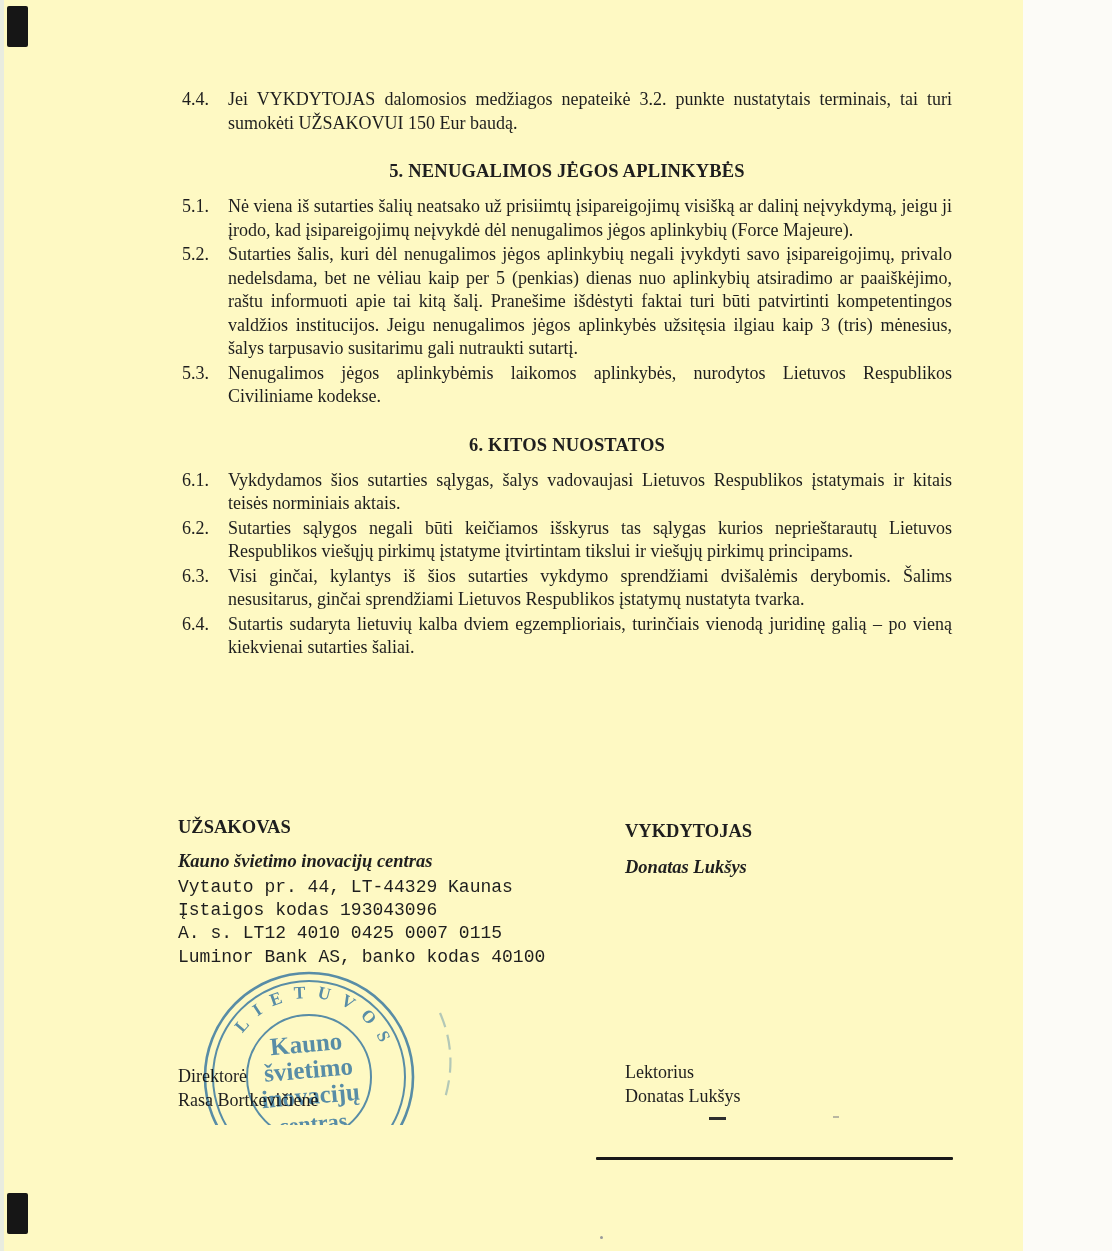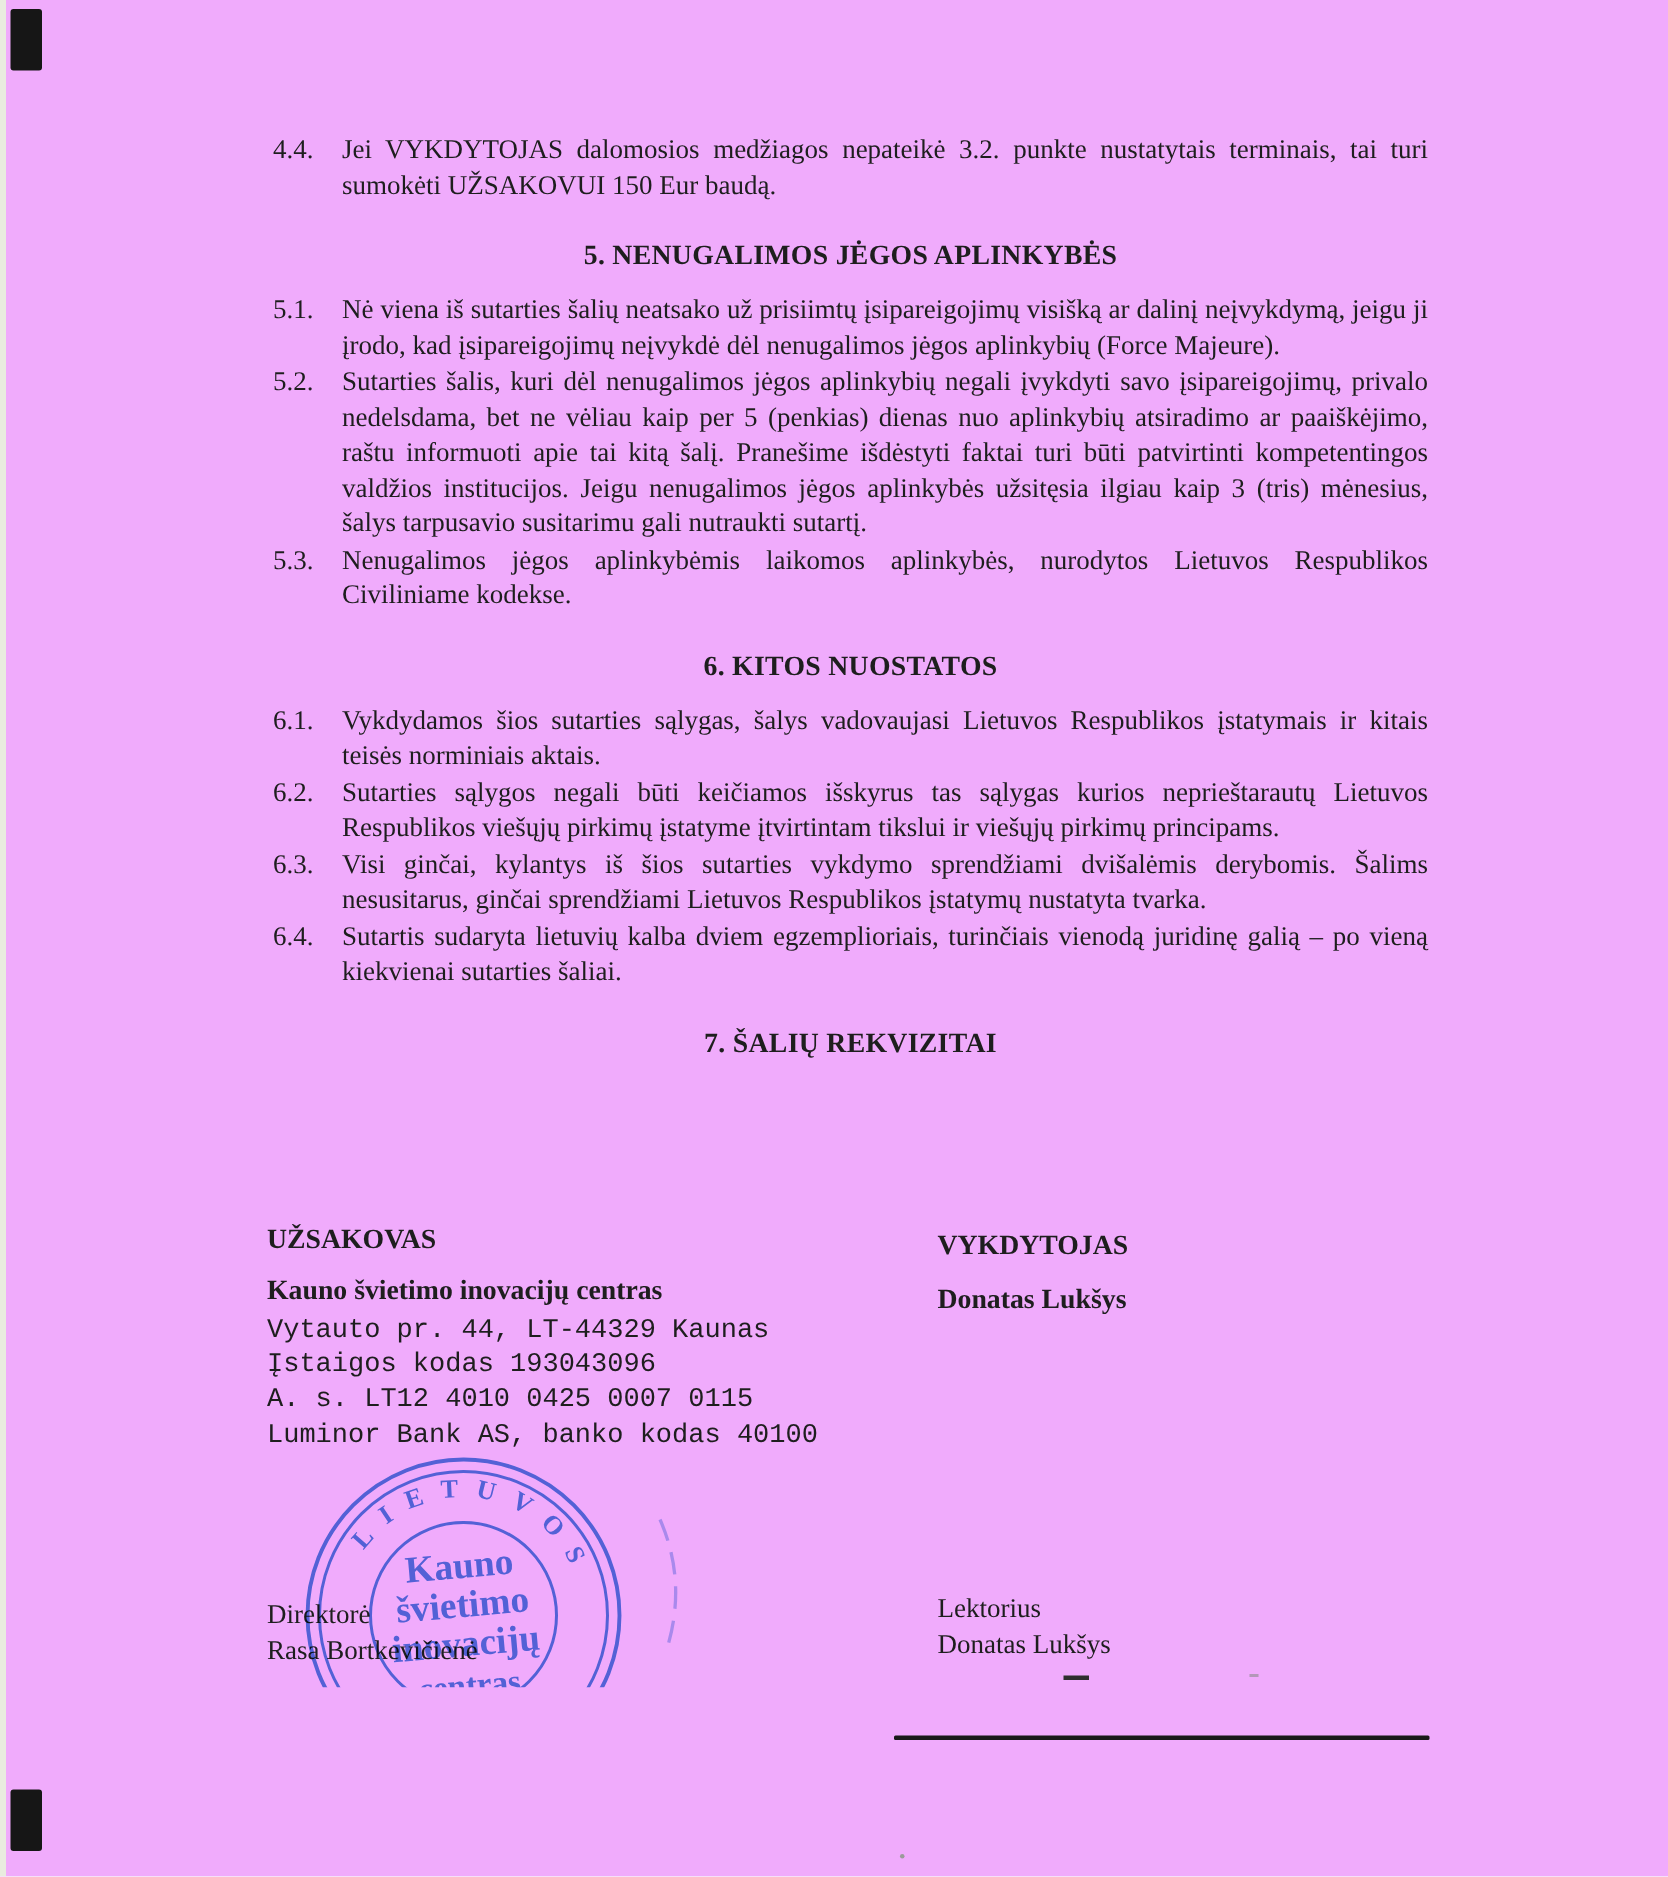--- a/index.html
+++ b/index.html
@@ -1,18 +1,18 @@
 <!DOCTYPE html>
 <html><head>
 <meta charset="utf-8">
 <style>
   html,body { margin:0; padding:0; background:#fcfbf7; }
   .page {
-    position:relative; width:1112px; height:1251px;
-    background:#f0abfc; overflow:hidden;
+    position:relative; width:1023px; height:1251px;
+    background:#fef9c3; overflow:hidden;
     font-family:"Liberation Serif", serif; color:#1e1e1e;
   }
   .scan-edge {
     position:absolute; left:0; top:0; width:4px; height:100%;
     background:#e9ecdf;
   }
   .corner-mark {
     position:absolute; left:7px; width:21px; height:41px;
     background:#161616; border-radius:2px;
   }
@@ -24,21 +24,21 @@
   .cnum { flex:0 0 46px; width:46px; font-size:18px; line-height:23.5px; }
   .ctext { flex:1; font-size:18px; line-height:23.5px; text-align:justify; }
   .sec-heading {
     text-align:center; font-weight:bold; font-size:18.5px; line-height:24px;
     margin:24px 0 12px 0; letter-spacing:.2px;
   }
   .sec-heading.last { margin-bottom:0; }
 
   .abs { position:absolute; }
   .role { font-weight:bold; font-size:18.5px; line-height:22px; }
-  .party-name { font-weight:bold; font-size:18.5px; line-height:22px; }
+  .party-name { font-weight:bold; font-size:18.5px; line-height:22px;font-style:italic; }
   .addr { font-size:18px; line-height:23.2px;font-family:Liberation Mono, monospace; }
   .sig { font-size:18px; line-height:24px; }
 
   .sig-line {
     position:absolute; left:596px; top:1157px; width:357px; height:3px;
     background:#191919; border-radius:1px;
   }
   .dash-mark { position:absolute; left:709px; top:1117px; width:17px; height:3px; background:#2e2e2e; }
   .speck { position:absolute; left:833px; top:1116px; width:6px; height:2px; background:#8a8a8a; opacity:.6; }
   .dot { position:absolute; left:600px; top:1236px; width:3px; height:3px; background:#9a9a9a; border-radius:50%; }
@@ -93,21 +93,20 @@
     </div>
     <div class="clause">
       <span class="cnum">6.3.</span>
       <span class="ctext">Visi ginčai, kylantys iš šios sutarties vykdymo sprendžiami dvišalėmis derybomis. Šalims nesusitarus, ginčai sprendžiami Lietuvos Respublikos įstatymų nustatyta tvarka.</span>
     </div>
     <div class="clause">
       <span class="cnum">6.4.</span>
       <span class="ctext">Sutartis sudaryta lietuvių kalba dviem egzemplioriais, turinčiais vienodą juridinę galią – po vieną kiekvienai sutarties šaliai.</span>
     </div>
 
-    <div class="sec-heading last">7. ŠALIŲ REKVIZITAI</div>
   </div>
 
   <div class="abs role" style="left:178px; top:816px;">UŽSAKOVAS</div>
   <div class="abs role" style="left:625px; top:820px;">VYKDYTOJAS</div>
 
   <div class="abs party-name" style="left:178px; top:850px;">Kauno švietimo inovacijų centras</div>
   <div class="abs party-name" style="left:625px; top:856px;">Donatas Lukšys</div>
 
   <div class="abs addr" style="left:178px; top:876px; width:400px;">
     <div>Vytauto pr. 44, LT-44329 Kaunas</div>

